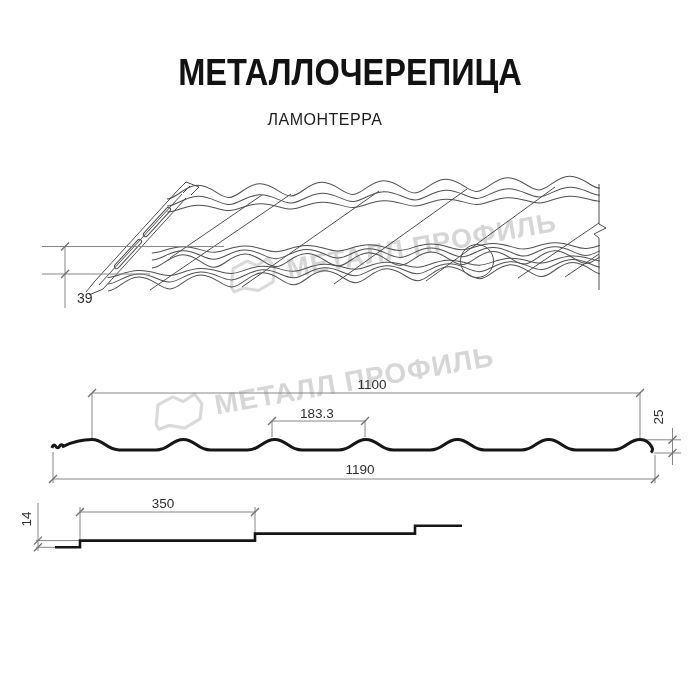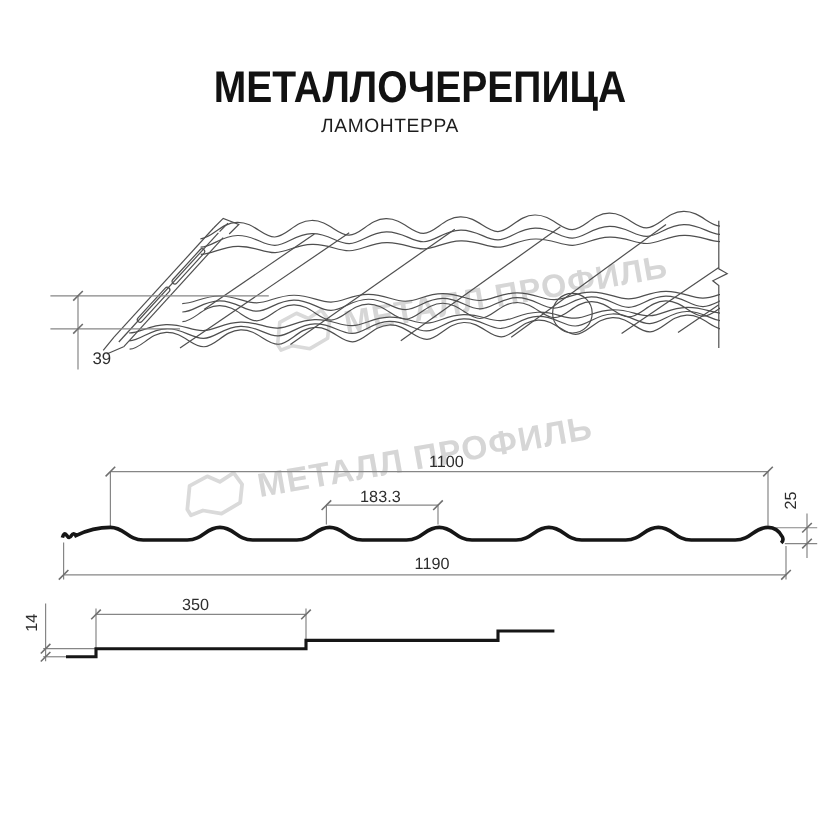--- a/index.html
+++ b/index.html
@@ -6,21 +6,21 @@
   body{
     width:700px;height:700px;position:relative;background:#ffffff;
     font-family:"Liberation Sans", sans-serif;overflow:hidden;
   }
   .page-title{
     position:absolute;left:0;top:52px;width:700px;text-align:center;
     font-size:37px;font-weight:bold;color:#121212;letter-spacing:0px;
     transform:scaleX(0.88);transform-origin:50% 50%;white-space:nowrap;
   }
   .page-subtitle{
-    position:absolute;left:0;top:97px;width:650px;text-align:center;
+    position:absolute;left:0;top:111px;width:650px;text-align:center;
     font-size:16px;font-weight:normal;color:#1c1c1c;letter-spacing:0.5px;
     white-space:nowrap;
   }
   .layer{position:absolute;left:0;top:0;width:700px;height:700px;}
   .watermark{
     position:absolute;display:flex;align-items:center;gap:8px;
     color:#d6d6d6;font-weight:bold;white-space:nowrap;z-index:0;
     pointer-events:none;
   }
   .wm-a{left:226px;top:262px;font-size:27px;letter-spacing:1px;

